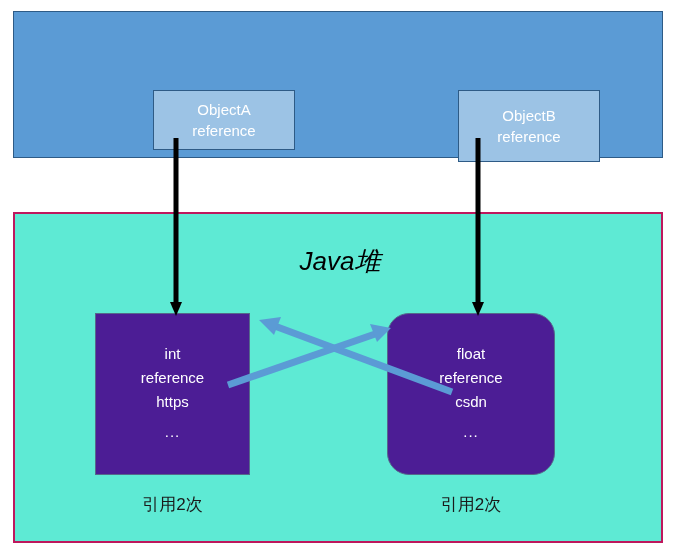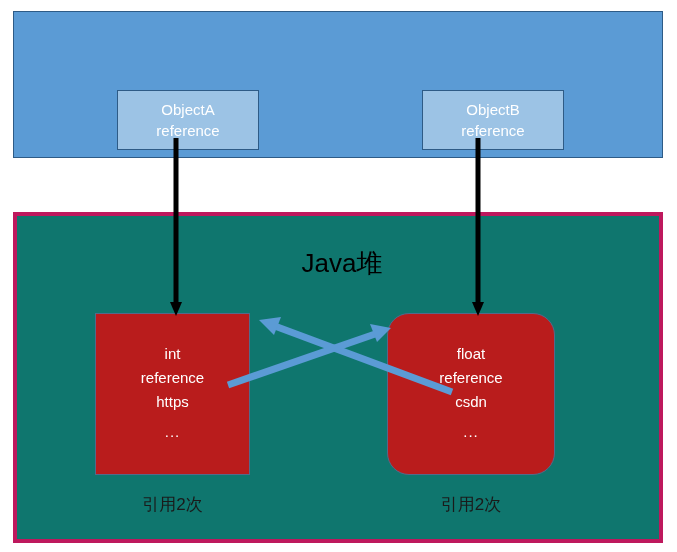--- a/index.html
+++ b/index.html
@@ -15,37 +15,37 @@
   }
   #stack-title{
     position:absolute; left:0; top:30px; width:650px;
     text-align:center; color:#000000; font-size:26px; line-height:30px;
     font-family:"Liberation Sans","DejaVu Sans",sans-serif;
   }
   .ref-box{
     position:absolute; box-sizing:border-box;
     background:#9cc3e5; border:1px solid #2e5b86;
     color:#ffffff; font-size:15px; line-height:21px;
-    display:flex; flex-direction:column; align-items:center; justify-content:center;
+    display:flex; flex-direction:column; align-items:center; justify-content:center;margin-left:36px;
   }
   #objecta-box{ left:103px; top:78px; width:142px; height:60px; }
-  #objectb-box{ left:408px; top:78px; width:142px; height:60px; }
+  #objectb-box{ left:408px; top:78px; width:142px; height:72px; }
 
   
   #heap-panel{
     left:13px; top:212px; width:650px; height:331px;
-    background:#0f766e; border:4px solid #be185d;
+    background:#5eead4; border:2px solid #be185d;font-style:italic;
   }
   #heap-title{
     position:absolute; left:0; top:32px; width:650px;
     text-align:center; color:#000000; font-size:26px; line-height:30px;
   }
   .obj-box{
     position:absolute; box-sizing:border-box;
-    background:#b91c1c; border:1px solid #55698a;
+    background:#4c1d95; border:1px solid #55698a;
     color:#ffffff; font-size:15px; line-height:24px;
     display:flex; flex-direction:column; align-items:center; justify-content:flex-start;
     padding-top:28px;
   }
   #heap-box-left{ left:95px; top:313px; width:155px; height:162px; }
   #heap-box-right{ left:387px; top:313px; width:168px; height:162px;border-radius:22px; }
   .obj-dots{ margin-top:6px; letter-spacing:1px; }
 
   .count-label{
     position:absolute; text-align:center; color:#1a1a1a;

